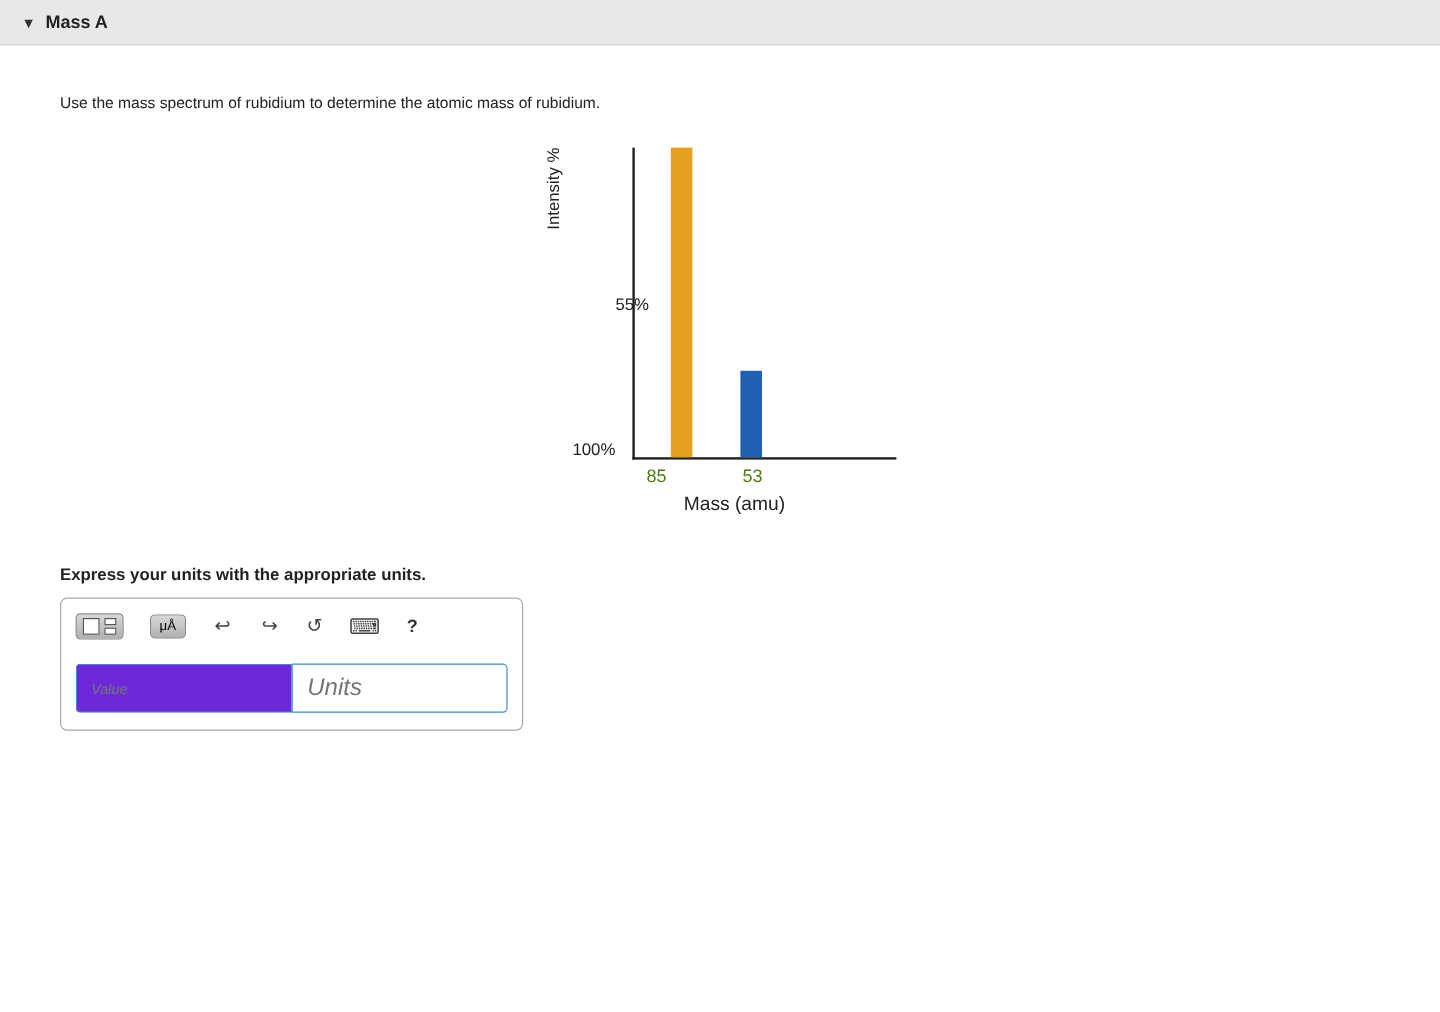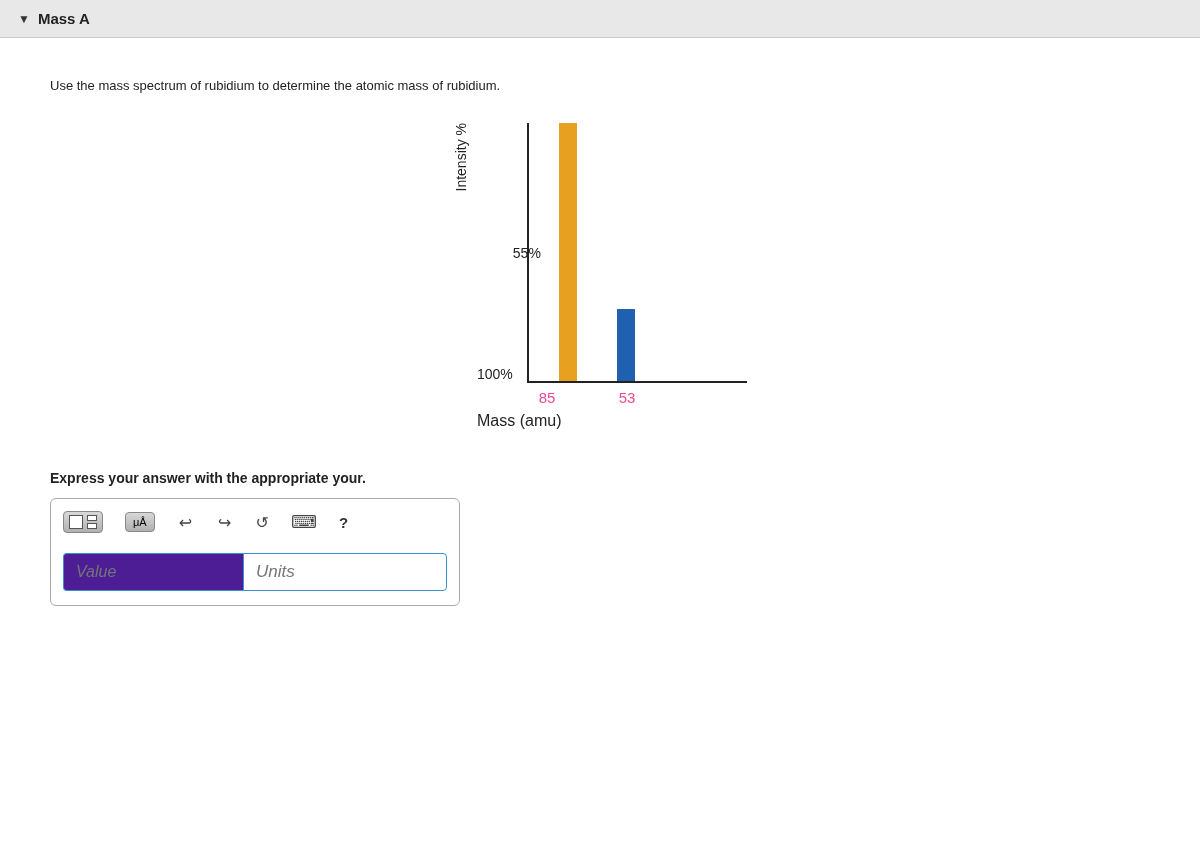--- a/index.html
+++ b/index.html
@@ -102,26 +102,26 @@
       height: 28%;
     }
     .x-labels {
       display: flex;
       justify-content: space-around;
       padding: 6px 30px 0 30px;
       width: 220px;
     }
     .x-label {
       font-size: 15px;
-      color: #ec4899;
+      color: #4d7c0f;
       text-align: center;
       width: 40px;
     }
     .x-axis-label {
-      text-align: left;
+      text-align: center;
       font-size: 16px;
       color: #222;
       margin-top: 6px;
     }
     .answer-section {
       margin-top: 10px;
     }
     .express-label {
       font-size: 14px;
       font-weight: bold;
@@ -196,35 +196,35 @@
     }
     .input-row {
       display: flex;
       gap: 0;
     }
     .input-value {
       border: 1.5px solid #3a8fd0;
       border-right: none;
       border-radius: 4px 0 0 4px;
       padding: 8px 12px;
-      font-size: 16px;
+      font-size: 12px;
       color: #aaa;
       font-style: italic;
       width: 180px;
       outline: none;
-      background: #4c1d95;
+      background: #6d28d9;
     }
     .input-units {
       border: 1.5px solid #3a8fd0;
       border-radius: 0 4px 4px 0;
       padding: 8px 12px;
-      font-size: 17px;
+      font-size: 20px;
       color: #a21caf;
       font-style: italic;
-      width: 204px;
+      width: 180px;
       outline: none;
       background: #fff;
       border-left: 1px solid #3a8fd0;
     }
     .y-axis-ticks {
       position: relative;
       height: 260px;
       display: flex;
       flex-direction: row;
       justify-content: space-between;
@@ -275,21 +275,21 @@
           <span class="x-label">85</span>
           <span class="x-label">53</span>
         </div>
 
         <div class="x-axis-label">Mass (amu)</div>
       </div>
     </div>
   </div>
 
   <div class="answer-section">
-    <div class="express-label">Express your answer with the appropriate your.</div>
+    <div class="express-label">Express your units with the appropriate units.</div>
 
     <div class="answer-box">
       
       <div class="toolbar">
 
         <div class="toolbar-icon-group">
           <span style="display:inline-block; width:14px; height:14px; border:1.5px solid #555; background:#fff; margin-right:2px;"></span>
           <span style="display:flex; flex-direction:column; gap:2px;">
             <span style="display:inline-block; width:10px; height:6px; border:1.5px solid #555; background:#fff;"></span>
             <span style="display:inline-block; width:10px; height:6px; border:1.5px solid #555; background:#fff;"></span>

